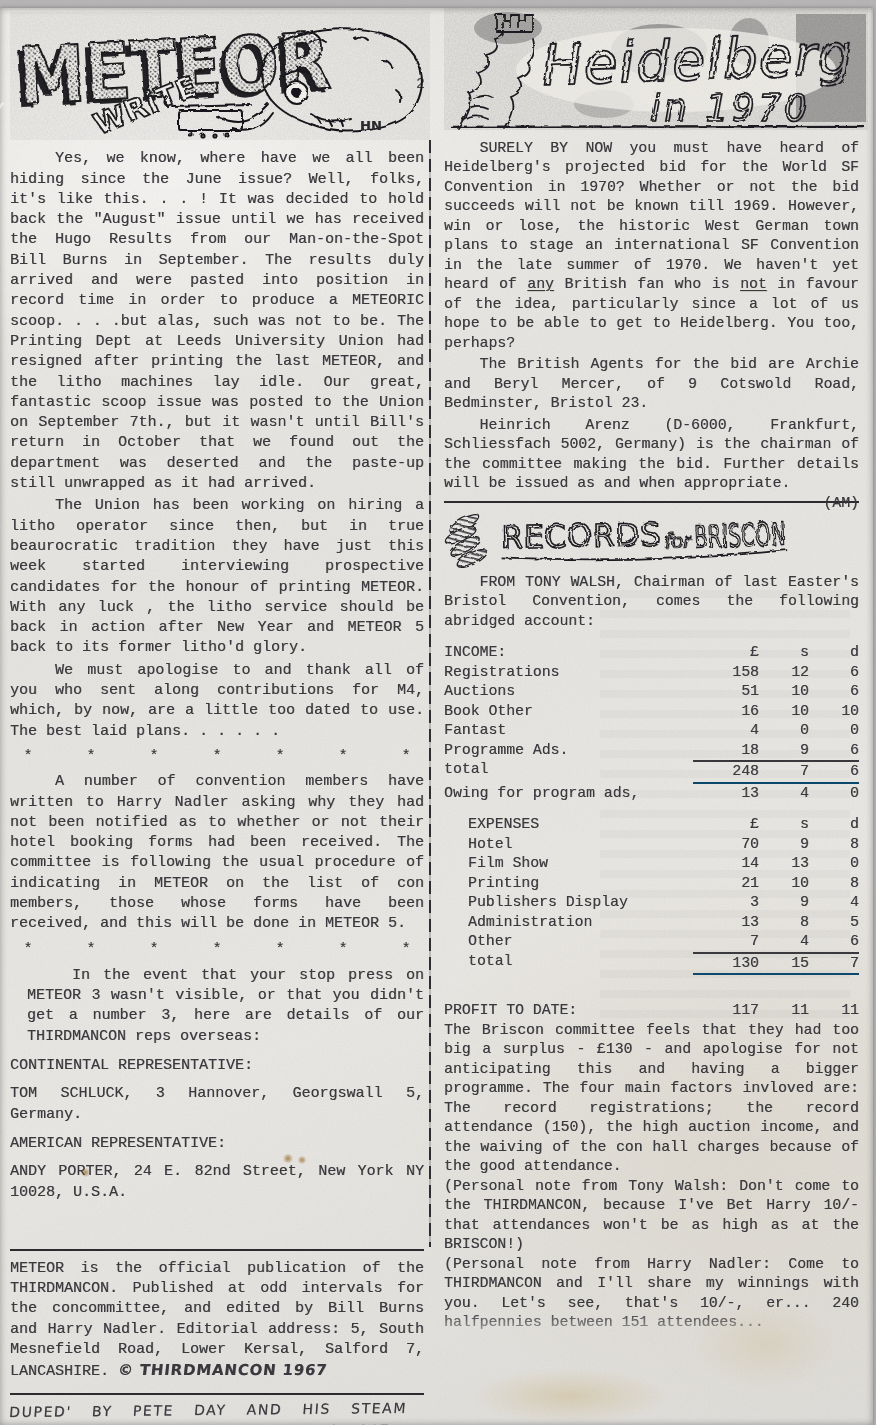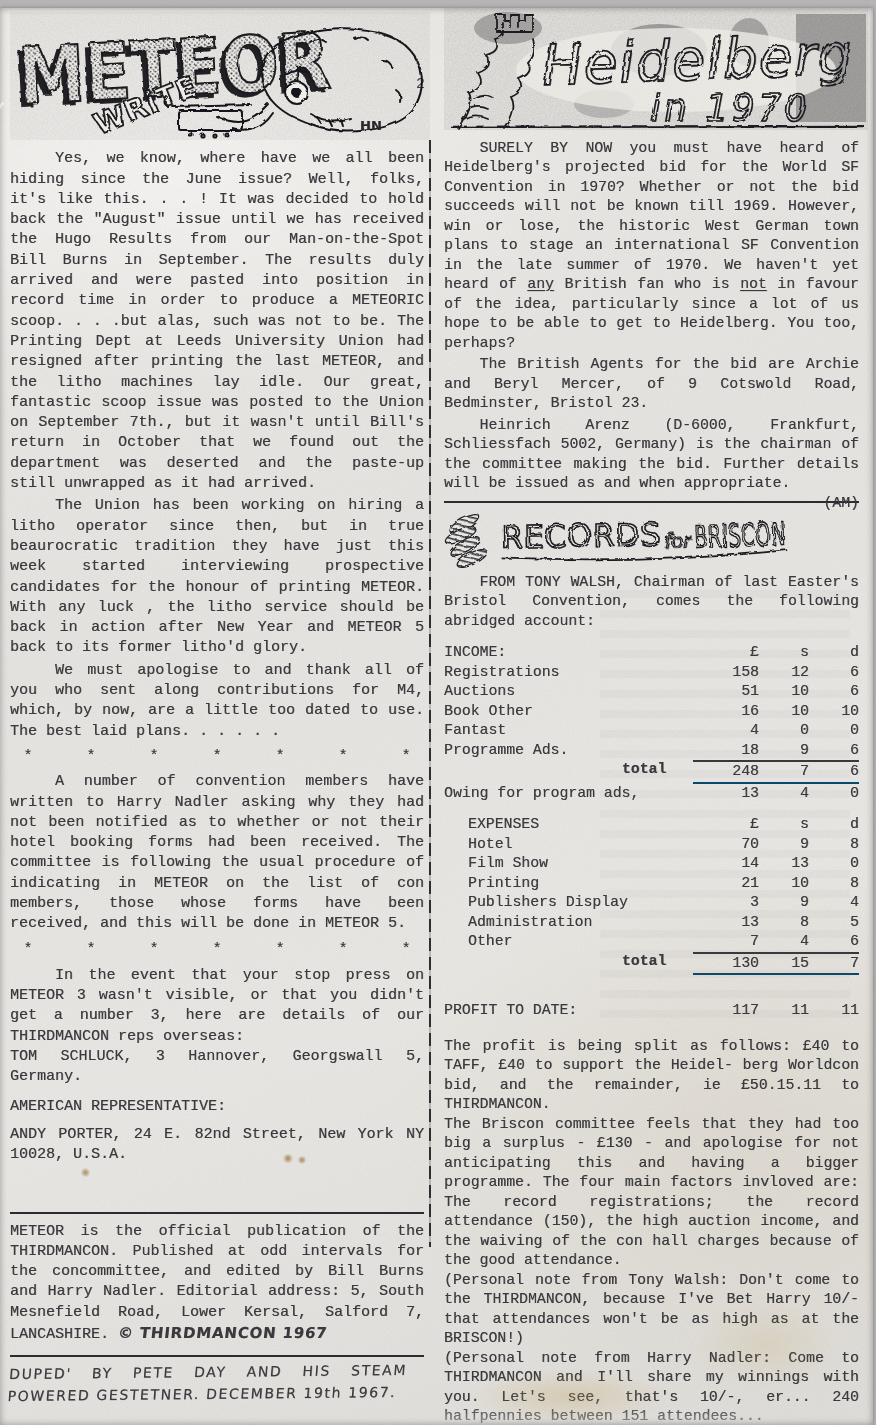--- a/index.html
+++ b/index.html
@@ -21,36 +21,36 @@
     transform:rotate(8deg);}
   .tw{color:#3a3a3f;text-align:justify;text-shadow:.4px .3px .5px rgba(35,35,40,.45);}
   .col-left{position:absolute;left:10px;top:12px;width:414px;font-size:15px;line-height:20.3px;}
   .col-right{position:absolute;left:444px;top:8px;width:415px;font-size:14.8px;line-height:19.5px;}
   .divider{position:absolute;left:429px;top:140px;width:2px;height:1107px;
     background:repeating-linear-gradient(to bottom,#2e2e33 0 13px, rgba(46,46,51,.25) 13px 19px);}
   .pagenum{position:absolute;left:416px;top:76px;font-size:15px;color:#46464b;}
   p{margin:0;}
   .ind{text-indent:5ch;}
   .ind4{text-indent:4ch;}
-  .mt2{margin-top:2px;} .mt6{margin-top:6px;} .mt12{margin-top:0;} .mt16{margin-top:16px;} .mt24{margin-top:24px;margin-left:24px;}
+  .mt2{margin-top:2px;} .mt6{margin-top:6px;margin-left:17px;} .mt12{margin-top:0;} .mt16{margin-top:16px;} .mt24{margin-top:24px;margin-left:24px;}
   .stars{text-align:center;white-space:pre;margin:5px 0;}
   .u{text-decoration:underline;text-underline-offset:2px;}
   .rep-head{margin:9px 0 8px;}
   .addr{margin:0 0 2px;}
   .colophon-box{margin-top:46px;border-top:2px solid #2d2d31;border-bottom:2px solid #2d2d31;padding:8px 0 10px;}
   .copyright{display:inline-block;transform:skewX(-6deg);font-family:"DejaVu Sans","Liberation Sans",sans-serif;
     font-weight:600;font-size:15px;letter-spacing:.8px;}
   .duped{margin-top:7px;width:96%;font-family:"DejaVu Sans","Liberation Sans",sans-serif;font-size:14px;
     letter-spacing:1.6px;line-height:1.55;color:#3c3c41;transform:skewX(-5deg) rotate(-.6deg);transform-origin:left top;}
   .hrule{height:2px;background:#2d2d31;margin:7px 0 6px;}
   .attr-right{float:right;}
   .briscon-head{display:flex;align-items:flex-start;gap:4px;margin-top:6px;}
   .fin{display:grid;grid-template-columns:1fr 66px 50px 50px;margin-top:12px;}
   .fin .num{text-align:right;}
-  .fin .tot-lbl{text-align:right;padding-right:3ch;font-weight:bold;}
+  .fin .tot-lbl{text-align:left;padding-right:3ch;}
   .fin .tot-num{border-top:2px solid #3a3a3e;border-bottom:2px solid #0c4a6e;}
   .profit-row{margin-top:26px;}
   .fade{ -webkit-mask-image:linear-gradient(#000 72%, rgba(0,0,0,.35));
          mask-image:linear-gradient(#000 72%, rgba(0,0,0,.35)); }
   .stain{position:absolute;border-radius:50%;pointer-events:none;}
   .st1{left:282px;top:1154px;width:12px;height:9px;background:radial-gradient(circle,rgba(150,100,30,.75),rgba(150,100,30,0) 70%);}
   .st2{left:297px;top:1156px;width:10px;height:8px;background:radial-gradient(circle,rgba(150,100,30,.7),rgba(150,100,30,0) 70%);}
   .st3{left:80px;top:1168px;width:11px;height:9px;background:radial-gradient(circle,rgba(140,95,25,.65),rgba(140,95,25,0) 70%);}
   .st4{left:470px;top:1368px;width:200px;height:56px;background:radial-gradient(ellipse,rgba(196,168,100,.32),rgba(196,168,100,0) 70%);}
   .st5{left:690px;top:1300px;width:150px;height:90px;background:radial-gradient(ellipse,rgba(196,168,100,.18),rgba(196,168,100,0) 70%);}
@@ -127,20 +127,21 @@
   <p class="ind mt2">We must apologise to and thank all of you who sent along contributions for M4, which, by now, are a little too dated to use.  The best laid plans. . . . . .</p>
 
   <div class="stars">*      *      *      *      *      *      *</div>
 
   <p class="ind">A number of convention members have written to Harry Nadler asking why they had not been notified as to whether or not their hotel booking forms had been received.  The committee is following the usual procedure of indicating in METEOR on the list of con members, those whose forms have been received, and this will be done in METEOR 5.</p>
 
   <div class="stars">*      *      *      *      *      *      *</div>
 
   <p class="ind mt6">In the event that your stop press on METEOR 3 wasn't visible, or that you didn't get a number 3, here are details of our THIRDMANCON reps overseas:</p>
 
+  <p class="rep-head">CONTINENTAL REPRESENTATIVE:</p>
   <p class="addr">TOM SCHLUCK, 3 Hannover, Georgswall 5, Germany.</p>
   <p class="rep-head">AMERICAN REPRESENTATIVE:</p>
   <p class="addr">ANDY PORTER, 24 E. 82nd Street, New York NY 10028, U.S.A.</p>
 
   <div class="colophon-box">
     <p><span>METEOR is the official publication of the THIRDMANCON.  Published at odd intervals for the concommittee, and edited by Bill Burns and Harry Nadler. Editorial address: 5, South Mesnefield Road,  Lower Kersal, Salford 7, LANCASHIRE. </span><span class="copyright">© THIRDMANCON 1967</span></p>
   </div>
   <div class="duped">DUPED' BY PETE DAY AND HIS STEAM POWERED GESTETNER. DECEMBER 19th 1967.</div>
 </div>
 
@@ -283,21 +284,20 @@
     <div class="num tot-num">7</div>
   </div>
 
   <div class="fin profit-row">
     <div>PROFIT TO DATE:</div>
     <div class="num">117</div>
     <div class="num">11</div>
     <div class="num">11</div>
   </div>
 
-  <p class="mt16">The profit is being split as follows: £40 to TAFF, £40 to support the Heidel- berg Worldcon bid, and the remainder, ie £50.15.11 to THIRDMANCON.</p>
   <p class="mt12">The Briscon committee feels that they had too big a surplus - £130 - and apologise for not anticipating this and having  a bigger programme.  The four main factors invloved are:  The record registrations; the record attendance (150), the high auction income, and the waiving of the con hall charges because of the good attendance.</p>
   <p>(Personal note from Tony Walsh:   Don't come to the THIRDMANCON, because I've Bet Harry 10/-  that attendances won't be as high as at the BRISCON!)</p>
   <p class="fade">(Personal note from Harry Nadler:  Come to THIRDMANCON and I'll share my winnings with you.  Let's see, that's 10/-, er... 240 halfpennies between 151 attendees...</p>
 </div>
 
 <div class="stain st1"></div>
 <div class="stain st2"></div>
 <div class="stain st3"></div>
 <div class="stain st4"></div>
 <div class="stain st5"></div>

